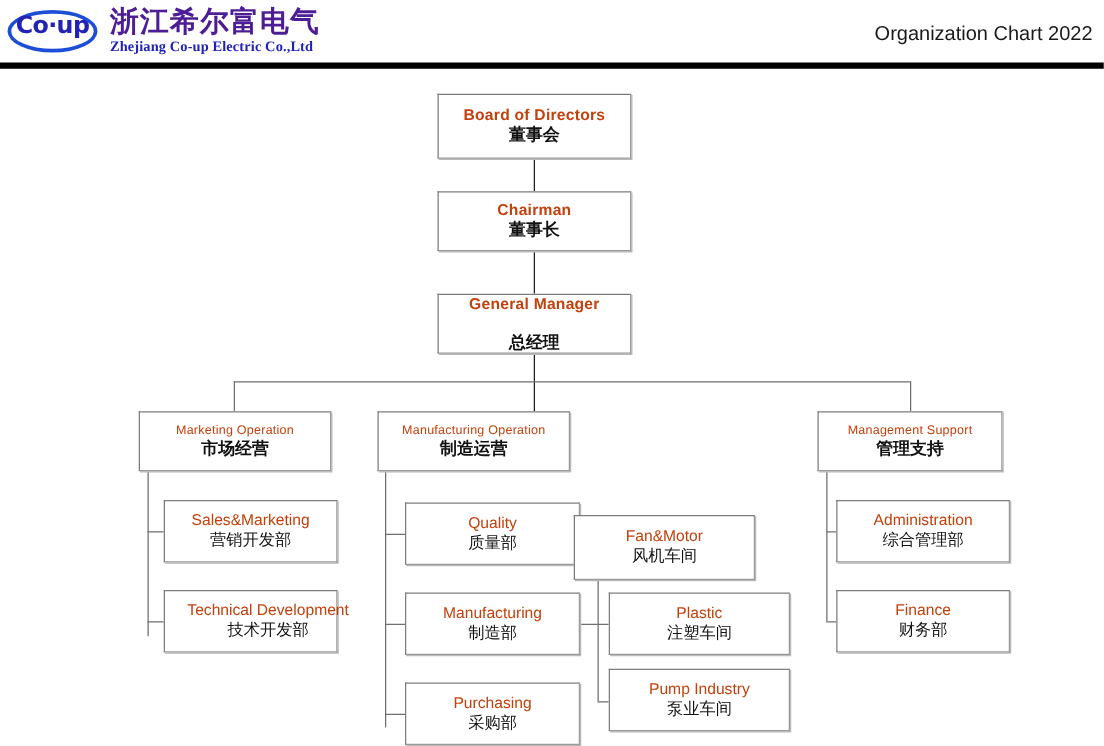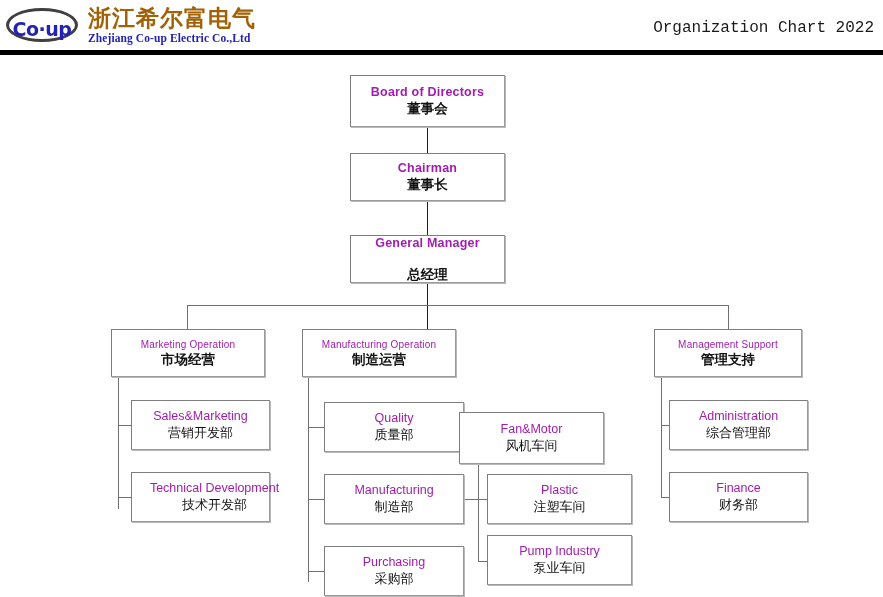--- a/index.html
+++ b/index.html
@@ -10,59 +10,59 @@
     font-family:"Liberation Sans","DejaVu Sans",sans-serif;
     overflow:hidden;
     position:relative;
   }
   #page{position:relative;width:883px;height:597px;}
 
   
   .header{position:absolute;left:0;top:0;width:883px;height:56px;}
   .logo-wrap{position:absolute;left:6px;top:6px;display:flex;align-items:center;}
   .logo-mark{
-    width:72px;height:34px;border:3px solid #404040;border-radius:50%;
-    display:flex;align-items:flex-end;justify-content:center;
+    width:72px;height:34px;border:3px solid #1d4ed8;border-radius:50%;
+    display:flex;align-items:flex-start;justify-content:center;
     box-sizing:border-box;
   }
   .logo-mark span{
     color:#2222b4;font-weight:bold;font-size:19px;letter-spacing:-0.5px;
     font-family:"DejaVu Sans",sans-serif;line-height:1;
   }
   .logo-text{margin-left:10px;}
   .logo-cn{
-    color:#a16207;font-weight:bold;font-size:23px;letter-spacing:1px;
+    color:#4c1d95;font-weight:bold;font-size:23px;letter-spacing:1px;
     font-family:"DejaVu Sans",sans-serif;line-height:1.05;white-space:nowrap;
   }
   .logo-en{
     color:#2222b4;font-weight:bold;font-size:11.5px;letter-spacing:.1px;
     font-family:Liberation Serif, serif;line-height:1.1;white-space:nowrap;
     margin-top:2px;
   }
   .header-title{
     position:absolute;right:9px;top:19px;
     font-size:16px;color:#1a1a1a;white-space:nowrap;
-    font-family:Liberation Mono, monospace;
+    font-family:Liberation Sans, sans-serif;
   }
   .header-rule{
     position:absolute;left:0;top:50px;width:883px;height:5px;background:#000;
   }
 
   
   .node{
     position:absolute;box-sizing:border-box;
     border:1px solid #7d7d7d;
     border-right-color:#9a9a9a;border-bottom-color:#9a9a9a;
     background:#fff;
     display:flex;flex-direction:column;
     align-items:center;justify-content:center;
     text-align:center;line-height:1.22;
     box-shadow:1px 1px 0 0 #b9b9b9;
   }
-  .node .en{font-size:12.5px;color:#a21caf;white-space:nowrap;}
+  .node .en{font-size:12.5px;color:#c2410c;white-space:nowrap;}
   .node .cn{font-size:13px;color:#121212;white-space:nowrap;
             font-family:"DejaVu Sans",sans-serif;}
   .node.top .en{font-weight:bold;font-size:12.5px;letter-spacing:.2px;}
   .node.top .cn{font-weight:bold;font-size:13.5px;}
   .node.div .en{font-weight:normal;font-size:10px;letter-spacing:.2px;}
   .node.div .cn{font-weight:bold;font-size:13.5px;}
 
   
   .ln{position:absolute;background:#1e1e1e;}
   .ln.v{width:1px;}

